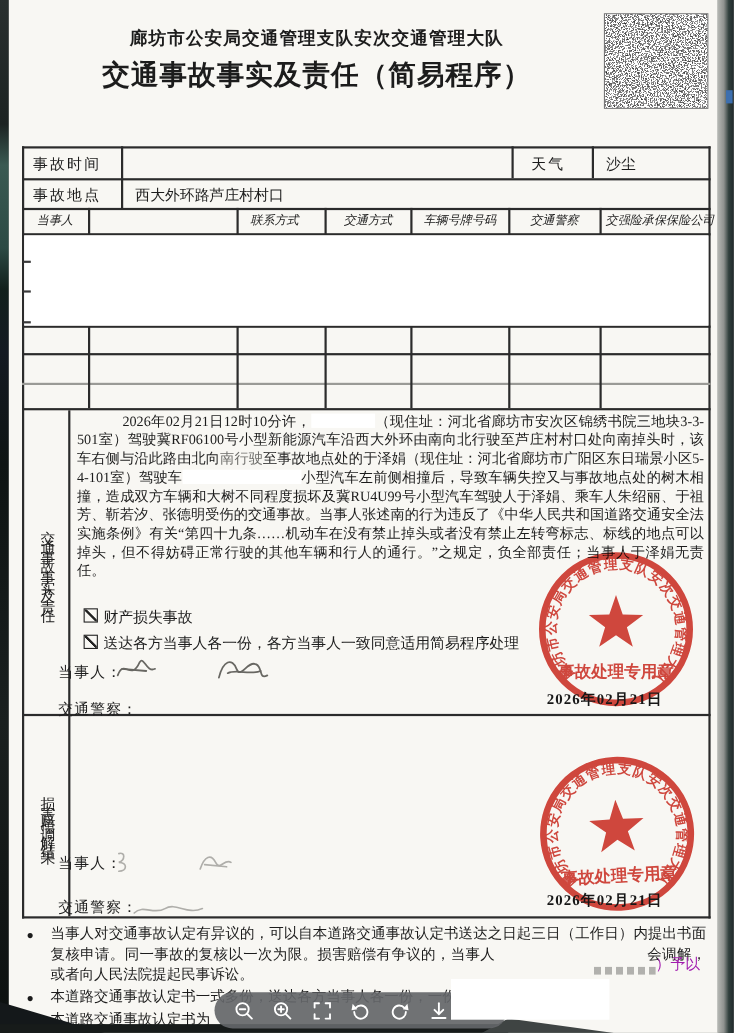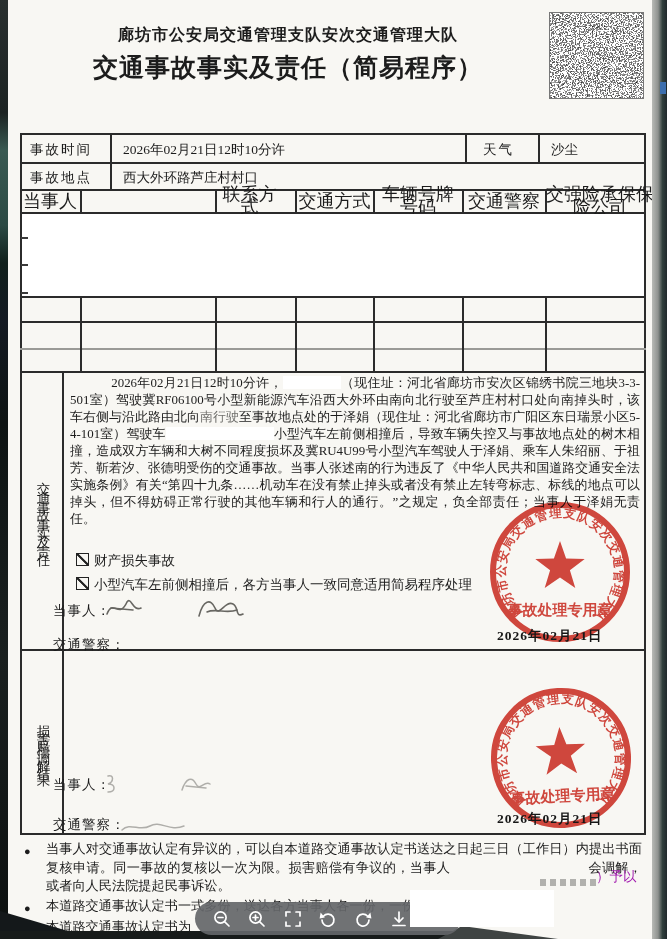--- a/index.html
+++ b/index.html
@@ -29,21 +29,21 @@
   .agency{position:absolute;left:0;top:25px;width:560px;text-align:center;font-size:16px;font-weight:bold;letter-spacing:1px;}
   .doc-title{position:absolute;left:0;top:51px;width:560px;text-align:center;font-size:25px;font-weight:bold;letter-spacing:1px;}
   .doc-no{position:absolute;left:0;top:88px;width:560px;text-align:center;font-size:15px;}
   .qr{position:absolute;left:541px;top:12px;width:93px;height:85px;border:1px solid #777;background:#fff;}
 
   
   .bd{position:absolute;background:#2b2b2b;}
   .bd.light{background:#9a9a96;}
   .cell-label{position:absolute;font-size:13.5px;letter-spacing:2px;}
   .cell-val{position:absolute;font-size:13.5px;}
-  .colhead{position:absolute;font-size:18px;text-align:center;display:flex;align-items:center;justify-content:center;line-height:13px;}
+  .colhead{position:absolute;font-size:11px;text-align:center;display:flex;align-items:center;justify-content:center;line-height:13px;font-style:italic;}
   .tick{position:absolute;left:13px;width:7px;height:2px;background:#3a3a3a;}
 
   
   .vlabel{position:absolute;writing-mode:vertical-lr;text-orientation:upright;font-size:13.5px;letter-spacing:9px;left:24px;width:30px;display:flex;align-items:center;justify-content:center;}
   .bodytext{position:absolute;left:62px;top:375px;width:570px;font-size:12.9px;line-height:17px;text-align:justify;text-indent:3.2em;}
   .gap{display:inline-block;background:#fff;height:13px;vertical-align:-2px;}
   .smudge{color:#6f6f6c;filter:blur(0.6px);}
   .cbline{position:absolute;left:68px;font-size:13.5px;}
   .cbx{display:inline-block;width:11px;height:11px;border:1.5px solid #222;margin-right:5px;vertical-align:-1px;
     background:linear-gradient(45deg,transparent 42%,#222 46%,#222 56%,transparent 60%);}
@@ -114,21 +114,20 @@
   <div class="bd" style="left:12px;top:321px;width:626px;height:2px"></div>
   <div class="bd light" style="left:12px;top:348px;width:626px;height:1.5px"></div>
   <div class="bd" style="left:12px;top:371px;width:626px;height:2px"></div>
   <div class="bd" style="left:12px;top:649px;width:626px;height:1.5px"></div>
   <div class="bd" style="left:12px;top:833px;width:626px;height:2px"></div>
 
   <div class="bd" style="left:102px;top:133px;width:1.5px;height:29px"></div>
   <div class="bd" style="left:457px;top:133px;width:1.5px;height:29px"></div>
   <div class="bd" style="left:530px;top:133px;width:1.5px;height:29px"></div>
   <div class="cell-label" style="left:22px;top:141px">事故时间</div>
-  <div class="cell-val" style="left:115px;top:141px">2026年02月21日12时10分许</div>
   <div class="cell-label" style="left:475px;top:141px">天气</div>
   <div class="cell-val" style="left:543px;top:141px">沙尘</div>
 
   <div class="bd" style="left:102px;top:162px;width:1.5px;height:28px"></div>
   <div class="cell-label" style="left:22px;top:169px">事故地点</div>
   <div class="cell-val" style="left:115px;top:169px">西大外环路芦庄村村口</div>
 
   <div class="bd" style="left:72px;top:189px;width:1.5px;height:24px"></div>
   <div class="bd" style="left:207px;top:189px;width:1.5px;height:24px"></div>
   <div class="bd" style="left:287px;top:189px;width:1.5px;height:24px"></div>
@@ -158,21 +157,21 @@
   <div class="vlabel" style="top:373px;height:277px;left:20px">交通事故事实及责任</div>
 
   <div class="bodytext">
     <span>2026年02月21日12时10分许，</span><span class="gap" style="width:58px"></span><span>（现住址：河北省廊坊市安次区锦绣书院三地块3-3-501室）驾驶冀RF06100号小型新能源汽车沿西大外环由南向北行驶至芦庄村村口处向南掉头时，该车右侧与沿此路由北向</span><span class="smudge">南行驶</span><span>至事故地点处的于泽娟（现住址：河北省廊坊市广阳区东日瑞景小区5-4-101室）驾驶车</span><span class="gap" style="width:108px"></span><span>小型汽车左前侧相撞后，导致车辆失控又与事故地点处的树木相撞，造成双方车辆和大树不同程度损坏及冀RU4U99号小型汽车驾驶人于泽娟、乘车人朱绍丽、于祖芳、靳若汐、张德明受伤的交通事故。当事人张述南的行为违反了《中华人民共和国道路交通安全法实施条例》有关“第四十九条……机动车在没有禁止掉头或者没有禁止左转弯标志、标线的地点可以掉头，但不得妨碍正常行驶的其他车辆和行人的通行。”之规定，负全部责任；当事人于泽娟无责任。</span>
   </div>
 
   <div class="cbline" style="top:552px">
     <span class="cbx"></span><span>财产损失事故</span>
   </div>
   <div class="cbline" style="top:576px">
-    <span class="cbx"></span><span>小型汽车左前侧相撞后，各方当事人一致同意适用简易程序处理</span>
+    <span class="cbx"></span><span>送达各方当事人各一份，各方当事人一致同意适用简易程序处理</span>
   </div>
 
   <div class="siglabel" style="left:45px;top:602px">当事人：</div>
   <svg class="scribble" style="left:95px;top:594px" width="150" height="32">
     <g fill="none" stroke="#45443f" stroke-width="1.6" stroke-linecap="round">
       <path d="M4 20 C 10 4, 16 26, 24 8 C 28 2, 30 18, 38 14"></path>
       <path d="M8 14 L 30 16"></path>
       <path d="M96 22 C 100 6, 108 4, 112 14 C 116 24, 122 6, 130 10 C 136 13, 132 24, 140 20"></path>
       <path d="M104 18 C 112 14, 124 20, 134 16"></path>
     </g>

